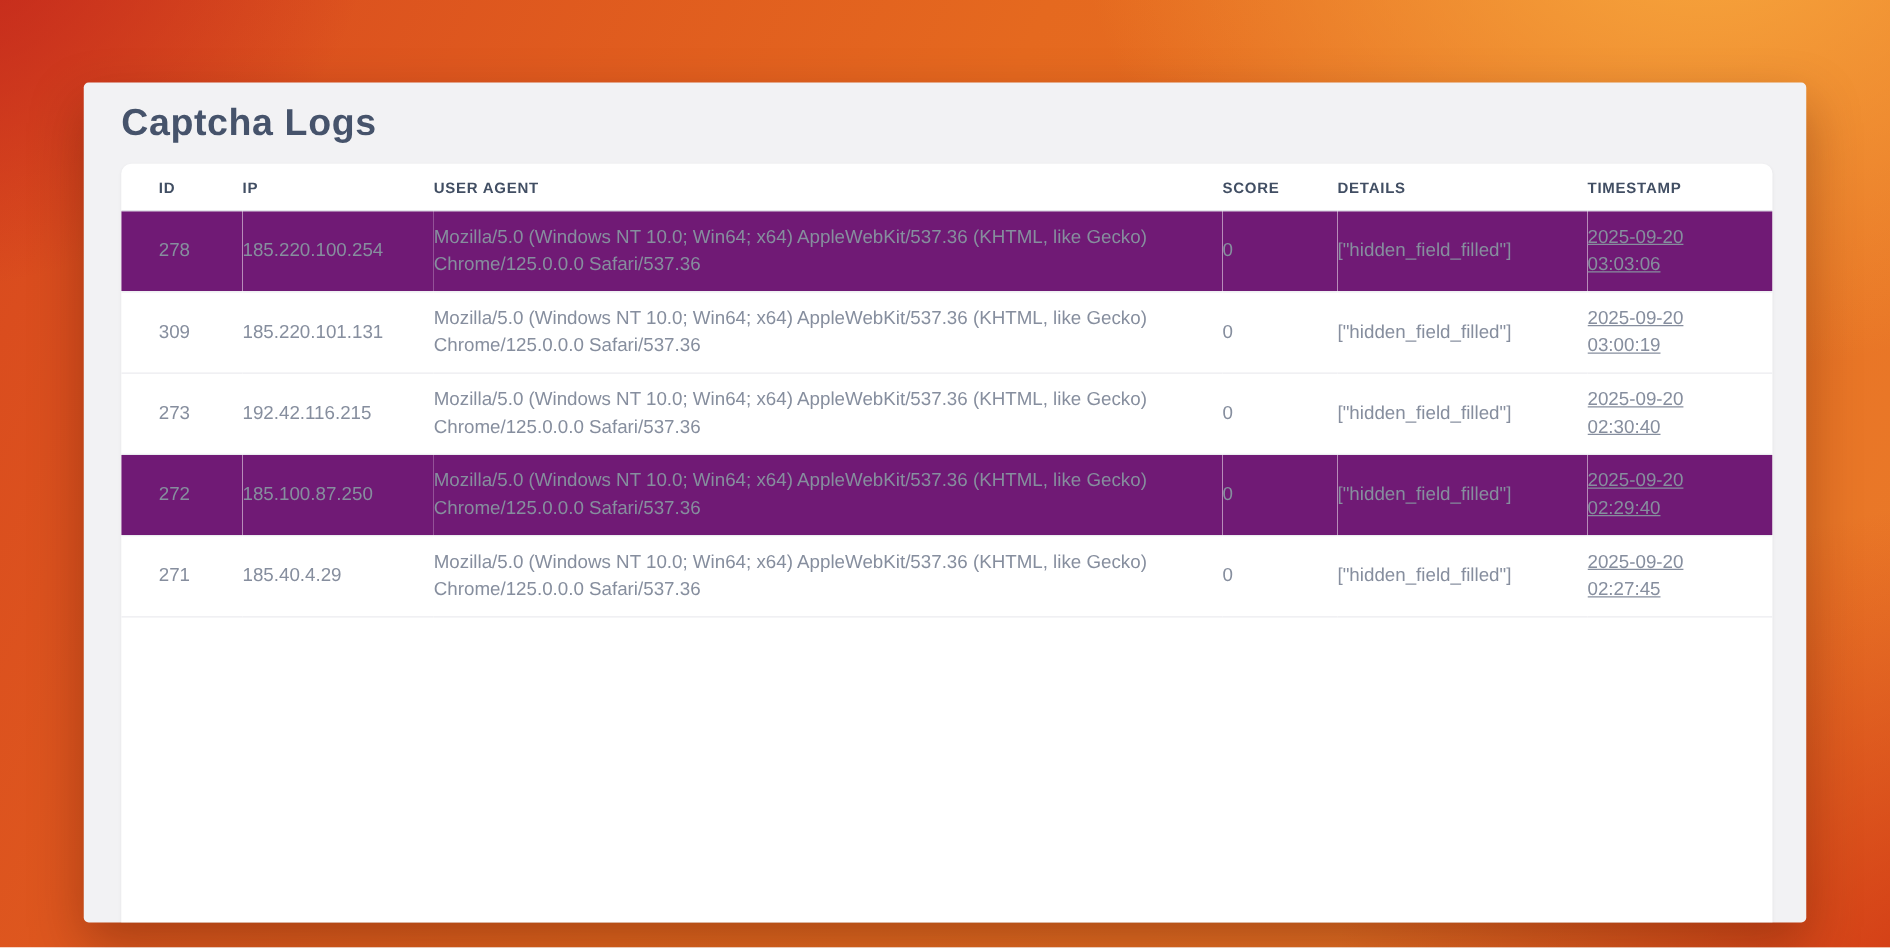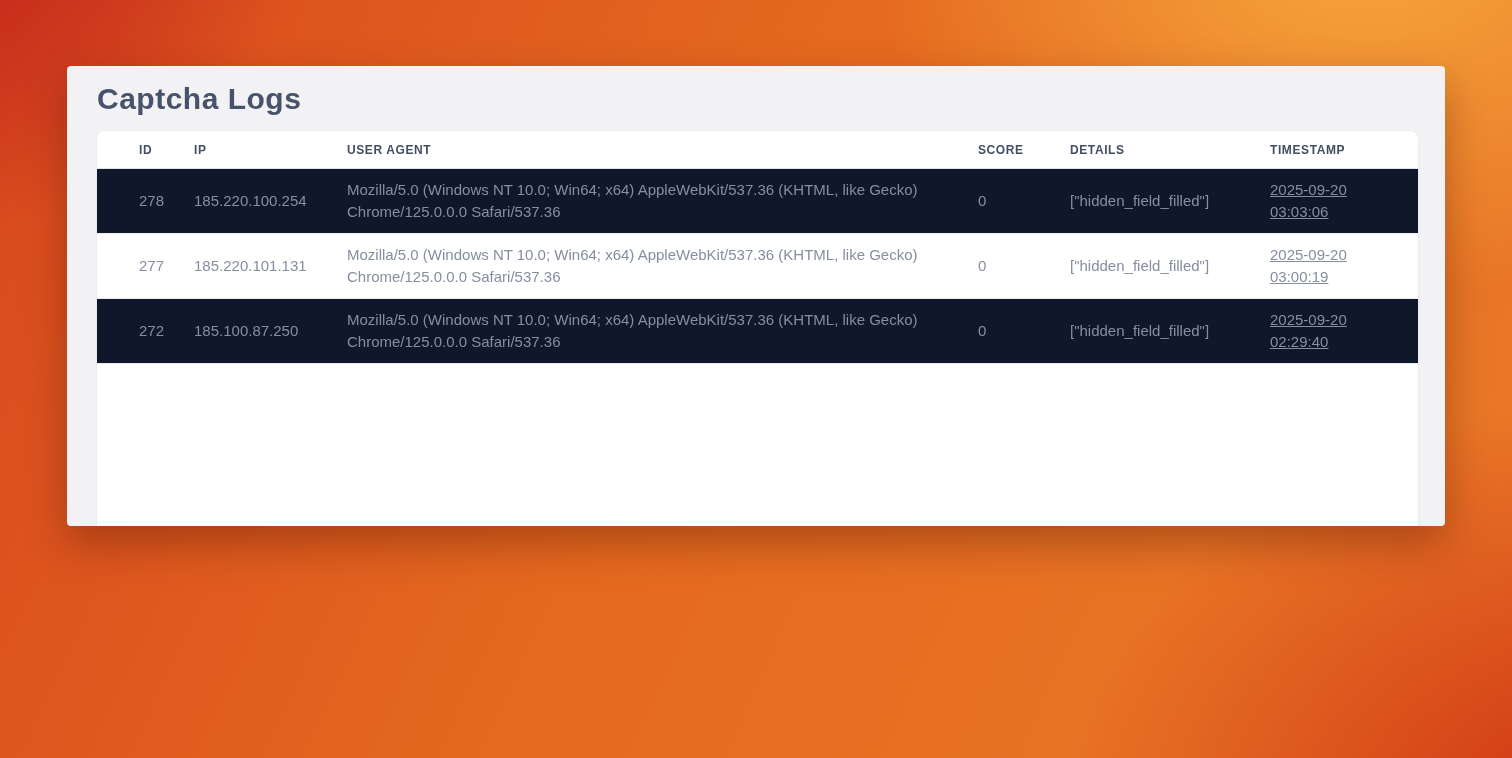--- a/index.html
+++ b/index.html
@@ -11,21 +11,21 @@
   .bg {
     position: absolute; inset: 0;
     background:
       radial-gradient(900px 650px at 90% -8%, #f7a73d 0%, rgba(247,167,61,0) 55%),
       radial-gradient(750px 600px at -6% -10%, #bf211c 0%, rgba(191,33,28,0) 52%),
       radial-gradient(1050px 820px at 108% 112%, #cc2a10 0%, rgba(204,42,16,0) 55%),
       linear-gradient(115deg, #d8481e 0%, #e5691f 45%, #ea7a29 100%);
   }
   .card {
     position: absolute; left: 67px; top: 66px;
-    width: 1378px; height: 460px;
+    width: 1378px; height: 672px;
     background: #f2f2f4;
     border-radius: 4px;
     box-shadow: 0 18px 42px rgba(70, 15, 0, 0.35);
     overflow: hidden;
   }
   .title {
     position: absolute; left: 30px; top: 14px;
     margin: 0;
     font-size: 30px; font-weight: 600;
     letter-spacing: 0.5px;
@@ -66,23 +66,23 @@
   tbody td {
     height: 64px;
     vertical-align: middle;
     font-size: 15px;
     line-height: 22px;
     color: #868e9e;
     padding: 0 20px 0 0;
     border-bottom: 1px solid #ebecf0;
     overflow: hidden;
   }
-  th.col-id, td.col-id { padding-left: 42px; }
+  th.col-id, td.col-id { padding-left: 30px; }
   td.col-timestamp { padding-right: 50px; text-decoration: underline; }
-  tr.stripe { background: #0f172a; }
+  tr.stripe { background: #701a75; }
 </style>
 </head>
 <body>
 
 <div class="bg">
   <div class="card">
     <h1 class="title">Captcha Logs</h1>
     <div class="table-wrap">
       <table>
         <colgroup id="colgroup">
@@ -106,32 +106,48 @@
         <tbody id="table-body">
             <tr class="stripe">
               <td class="col-id">278</td>
               <td class="col-ip">185.220.100.254</td>
               <td class="col-user_agent">Mozilla/5.0 (Windows NT 10.0; Win64; x64) AppleWebKit/537.36 (KHTML, like Gecko) Chrome/125.0.0.0 Safari/537.36</td>
               <td class="col-score">0</td>
               <td class="col-details">["hidden_field_filled"]</td>
               <td class="col-timestamp">2025-09-20 03:03:06</td>
             </tr>
             <tr>
-              <td class="col-id">277</td>
+              <td class="col-id">309</td>
               <td class="col-ip">185.220.101.131</td>
               <td class="col-user_agent">Mozilla/5.0 (Windows NT 10.0; Win64; x64) AppleWebKit/537.36 (KHTML, like Gecko) Chrome/125.0.0.0 Safari/537.36</td>
               <td class="col-score">0</td>
               <td class="col-details">["hidden_field_filled"]</td>
               <td class="col-timestamp">2025-09-20 03:00:19</td>
+            </tr>
+            <tr>
+              <td class="col-id">273</td>
+              <td class="col-ip">192.42.116.215</td>
+              <td class="col-user_agent">Mozilla/5.0 (Windows NT 10.0; Win64; x64) AppleWebKit/537.36 (KHTML, like Gecko) Chrome/125.0.0.0 Safari/537.36</td>
+              <td class="col-score">0</td>
+              <td class="col-details">["hidden_field_filled"]</td>
+              <td class="col-timestamp">2025-09-20 02:30:40</td>
             </tr>
             <tr class="stripe">
               <td class="col-id">272</td>
               <td class="col-ip">185.100.87.250</td>
               <td class="col-user_agent">Mozilla/5.0 (Windows NT 10.0; Win64; x64) AppleWebKit/537.36 (KHTML, like Gecko) Chrome/125.0.0.0 Safari/537.36</td>
               <td class="col-score">0</td>
               <td class="col-details">["hidden_field_filled"]</td>
               <td class="col-timestamp">2025-09-20 02:29:40</td>
             </tr>
+            <tr>
+              <td class="col-id">271</td>
+              <td class="col-ip">185.40.4.29</td>
+              <td class="col-user_agent">Mozilla/5.0 (Windows NT 10.0; Win64; x64) AppleWebKit/537.36 (KHTML, like Gecko) Chrome/125.0.0.0 Safari/537.36</td>
+              <td class="col-score">0</td>
+              <td class="col-details">["hidden_field_filled"]</td>
+              <td class="col-timestamp">2025-09-20 02:27:45</td>
+            </tr>
           </tbody>
       </table>
     </div>
   </div>
 </div>
 
 </body></html>

